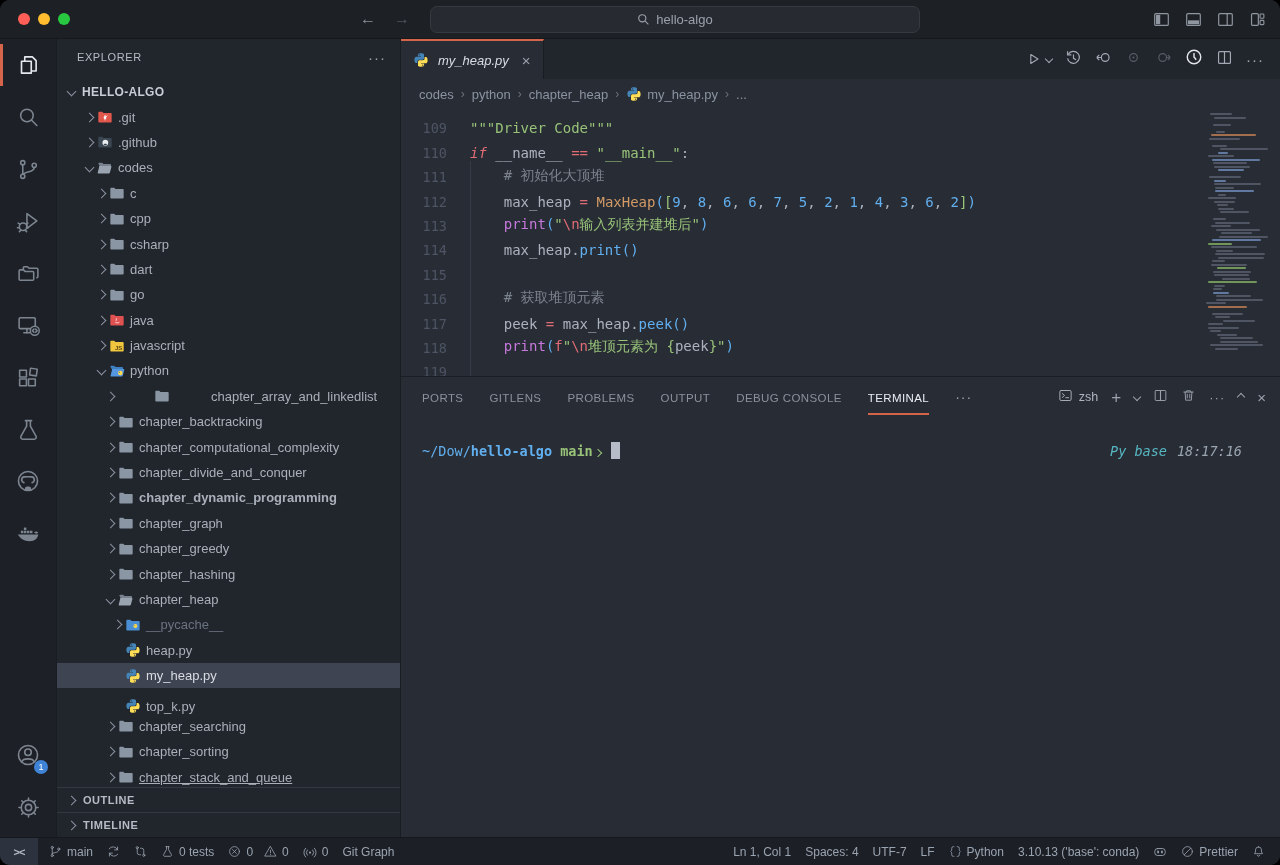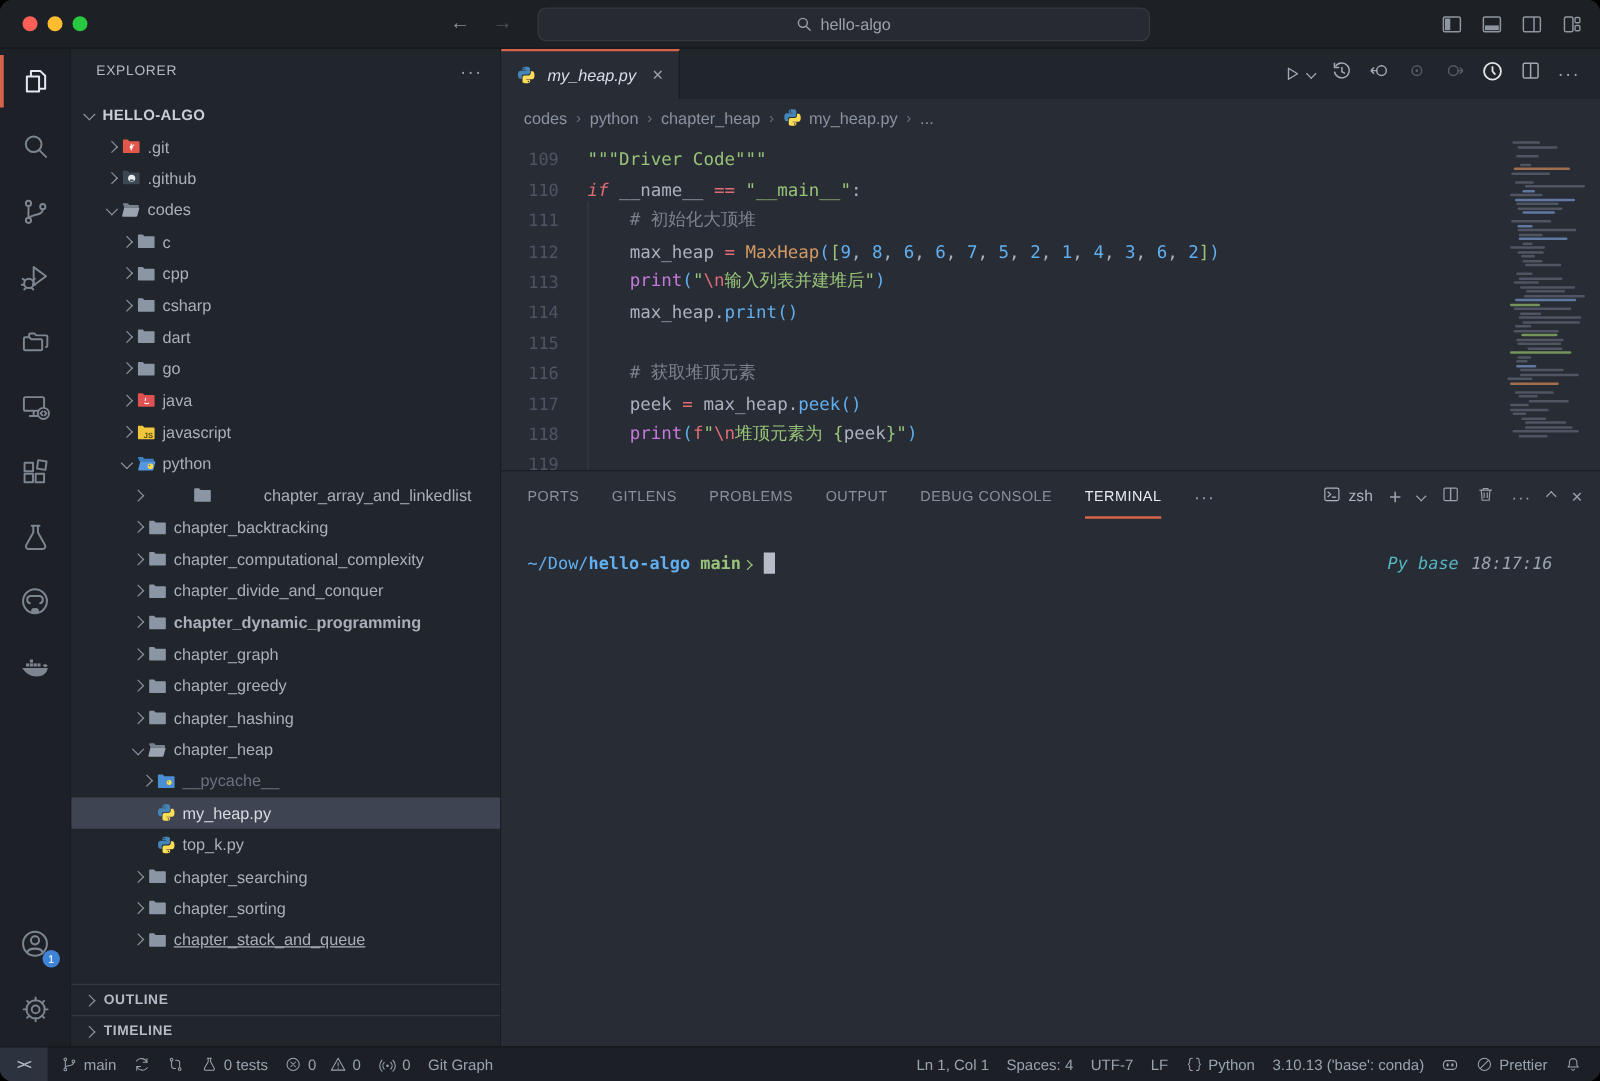--- a/index.html
+++ b/index.html
@@ -501,31 +501,41 @@
             </span>
             <span class="ticon">
               <svg width="16" height="16" viewBox="0 0 24 24">
                 <path fill="#4a8fd4" d="M2 5.2c0-.7.5-1.2 1.2-1.2h4.6l2 2h11c.7 0 1.2.5 1.2 1.2V19c0 .7-.5 1.2-1.2 1.2H3.2C2.5 20.2 2 19.7 2 19z"></path>
                 <circle cx="15.5" cy="13.5" r="3" fill="#ffd94a"></circle>
                 <circle cx="14.5" cy="12.6" r=".7" fill="#2b5f8f"></circle>
               </svg>
             </span>
             <span class="tlabel">__pycache__</span>
           </div>
+          <div class="trow" style="padding-left: 52px;">
+            <span class="tchev"></span>
+            <span class="ticon">
+              <svg width="16" height="16" viewBox="0 0 24 24">
+                <path fill="#4584b6" d="M11.9 2c-4.8 0-4.5 2.1-4.5 2.1v2.2h4.6V7H5.3S2.1 6.7 2.1 11.8c0 5 2.8 4.8 2.8 4.8h1.7v-2.3s-.1-2.8 2.7-2.8h4.6s2.6.1 2.6-2.5V4.3S17 2 11.9 2zM9.4 3.4a.9.9 0 1 1 0 1.8.9.9 0 0 1 0-1.8z"></path>
+                <path fill="#ffde57" d="M12.1 22c4.8 0 4.5-2.1 4.5-2.1v-2.2H12V17h6.7s3.2.3 3.2-4.8c0-5-2.8-4.8-2.8-4.8h-1.7v2.3s.1 2.8-2.7 2.8h-4.6s-2.6-.1-2.6 2.5v4.7S7 22 12.1 22zm2.5-1.4a.9.9 0 1 1 0-1.8.9.9 0 0 1 0 1.8z"></path>
+              </svg>
+            </span>
+            <span class="tlabel">heap.py</span>
+          </div>
           <div class="trow selected" style="padding-left: 52px;">
             <span class="tchev"></span>
             <span class="ticon">
               <svg width="16" height="16" viewBox="0 0 24 24">
                 <path fill="#4584b6" d="M11.9 2c-4.8 0-4.5 2.1-4.5 2.1v2.2h4.6V7H5.3S2.1 6.7 2.1 11.8c0 5 2.8 4.8 2.8 4.8h1.7v-2.3s-.1-2.8 2.7-2.8h4.6s2.6.1 2.6-2.5V4.3S17 2 11.9 2zM9.4 3.4a.9.9 0 1 1 0 1.8.9.9 0 0 1 0-1.8z"></path>
                 <path fill="#ffde57" d="M12.1 22c4.8 0 4.5-2.1 4.5-2.1v-2.2H12V17h6.7s3.2.3 3.2-4.8c0-5-2.8-4.8-2.8-4.8h-1.7v2.3s.1 2.8-2.7 2.8h-4.6s-2.6-.1-2.6 2.5v4.7S7 22 12.1 22zm2.5-1.4a.9.9 0 1 1 0-1.8.9.9 0 0 1 0 1.8z"></path>
               </svg>
             </span>
             <span class="tlabel">my_heap.py</span>
           </div>
-          <div class="trow" style="padding-left: 52px;">
+          <div class="trow" style="padding-left: 52px; align-items: flex-end;">
             <span class="tchev"></span>
             <span class="ticon">
               <svg width="16" height="16" viewBox="0 0 24 24">
                 <path fill="#4584b6" d="M11.9 2c-4.8 0-4.5 2.1-4.5 2.1v2.2h4.6V7H5.3S2.1 6.7 2.1 11.8c0 5 2.8 4.8 2.8 4.8h1.7v-2.3s-.1-2.8 2.7-2.8h4.6s2.6.1 2.6-2.5V4.3S17 2 11.9 2zM9.4 3.4a.9.9 0 1 1 0 1.8.9.9 0 0 1 0-1.8z"></path>
                 <path fill="#ffde57" d="M12.1 22c4.8 0 4.5-2.1 4.5-2.1v-2.2H12V17h6.7s3.2.3 3.2-4.8c0-5-2.8-4.8-2.8-4.8h-1.7v2.3s.1 2.8-2.7 2.8h-4.6s-2.6-.1-2.6 2.5v4.7S7 22 12.1 22zm2.5-1.4a.9.9 0 1 1 0-1.8.9.9 0 0 1 0 1.8z"></path>
               </svg>
             </span>
             <span class="tlabel">top_k.py</span>
           </div>
           <div class="trow" style="padding-left: 45px;">

